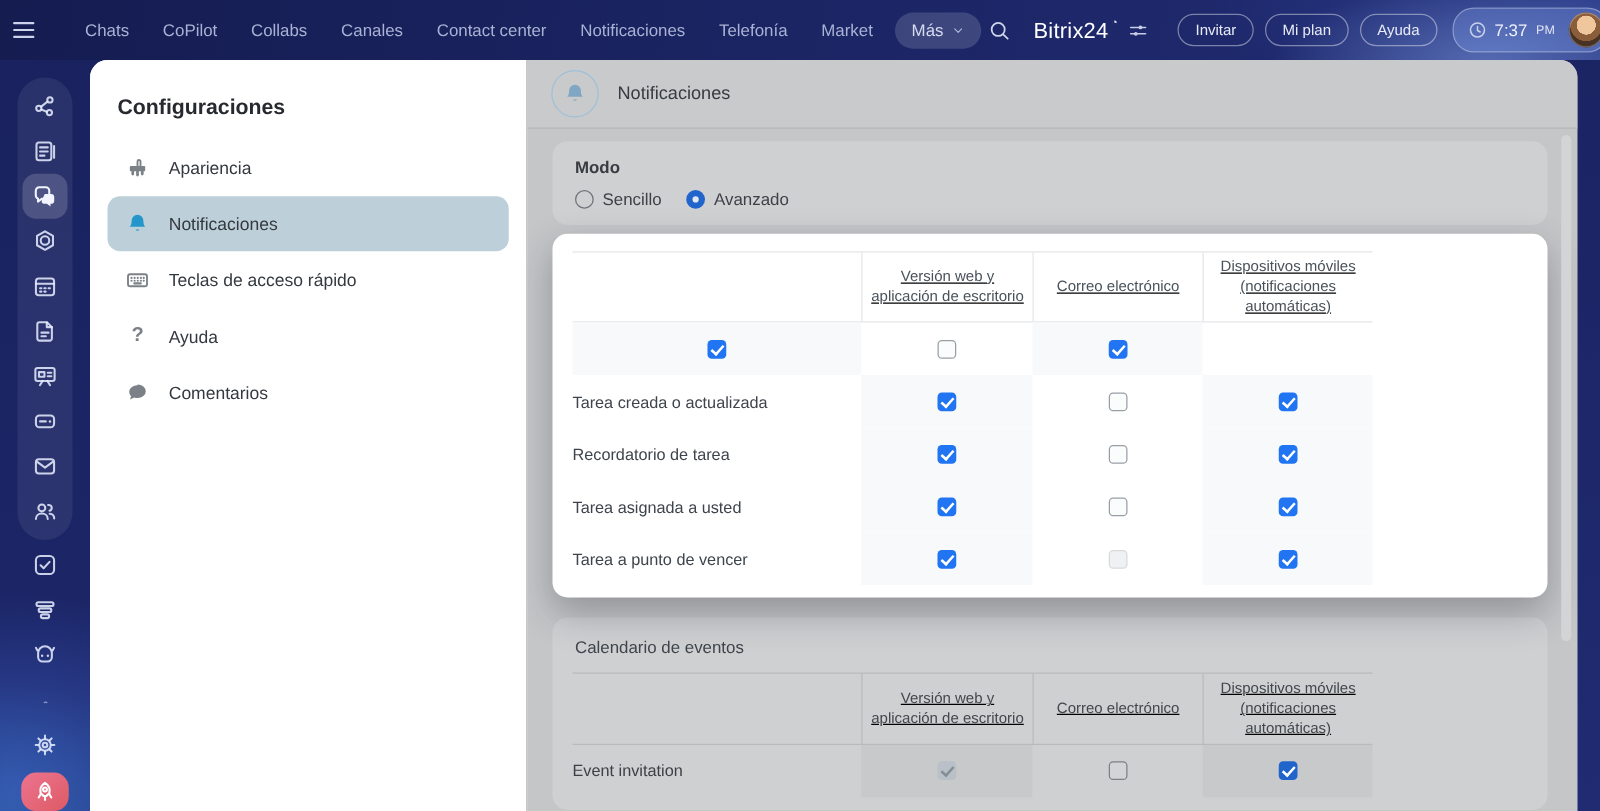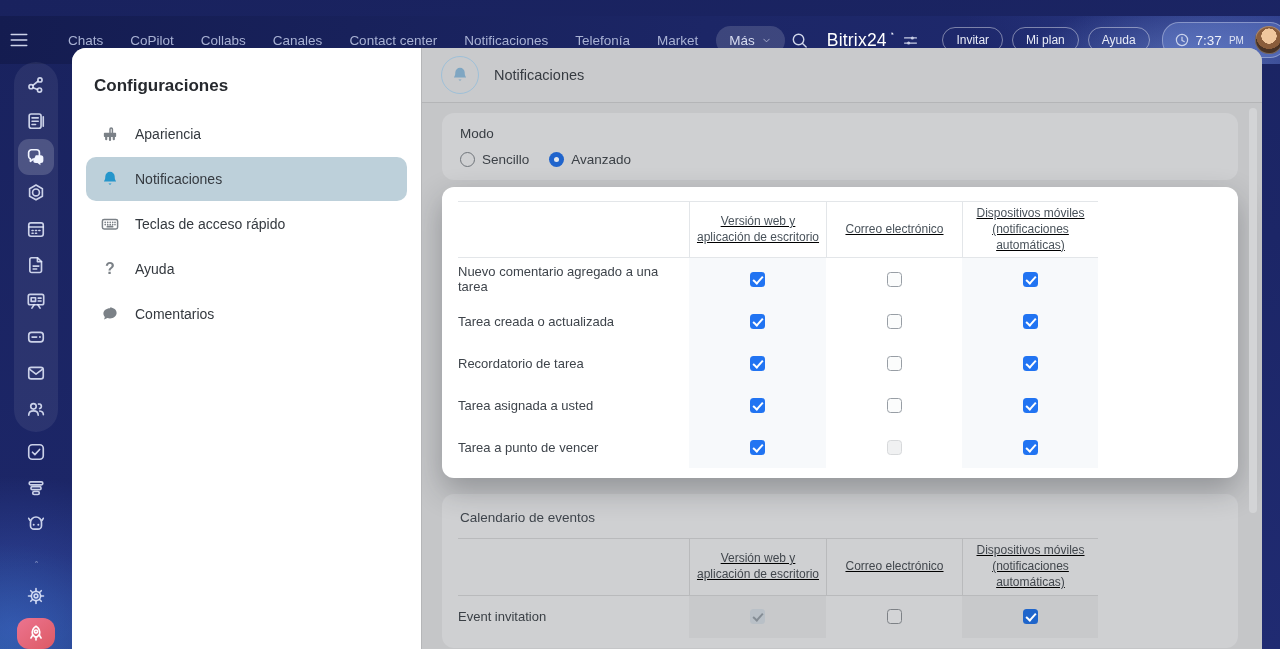--- a/index.html
+++ b/index.html
@@ -5,21 +5,21 @@
   * { margin:0; padding:0; box-sizing:border-box; }
   html,body { width:1280px; height:649px; overflow:hidden;
     font-family:"Liberation Sans", sans-serif; }
   body { background:
       radial-gradient(280px 220px at 15px 630px, rgba(72,112,225,.50), transparent 70%),
       radial-gradient(210px 160px at 0px 655px, rgba(42,175,205,.28), transparent 70%),
       linear-gradient(168deg,#19225e 0%,#1c2667 55%,#202b72 100%);
     position:relative; }
 
   
-  .topbar { position:absolute; top:16px; left:0; width:1280px; height:48px;
+  .topbar { position:absolute; top:0; left:0; width:1280px; height:48px;
     display:flex; align-items:center;
     background:
       radial-gradient(240px 95px at 1190px 52px, rgba(125,155,225,.55), transparent 72%),
       radial-gradient(420px 140px at 1280px 0px, rgba(62,84,170,.45), transparent 75%),
       linear-gradient(100deg,#141c50 0%,#1c2666 55%,#202b72 100%); }
   .hamburger { width:40px; height:34px; margin-left:8px; display:flex; align-items:center;
     justify-content:center; color:#cdd3ea; cursor:pointer; }
   .top-nav { display:flex; align-items:center; gap:27px; margin-left:38px; }
   .nav-item { color:#a9b2d4; font-size:13.5px; cursor:pointer; white-space:nowrap; }
   .more-pill { margin-left:18px; display:flex; align-items:center; gap:6px;
@@ -78,21 +78,21 @@
   .main { flex:1; display:flex; flex-direction:column; position:relative; }
   .main-header { height:55px; border-bottom:1px solid #b4b5b7; background:#c9cacc;
     display:flex; align-items:center; gap:15px; padding-left:19px; flex-shrink:0; }
   .bell-circle { width:38px; height:38px; border-radius:50%; border:1.5px solid #9ec0d8;
     color:#7fa6c2; display:flex; align-items:center; justify-content:center; }
   .main-title { font-size:14.5px; color:#363b41; }
 
   .content { flex:1; overflow:hidden; padding:10px 24px 0 20px; position:relative; }
 
   .mode-card { background:#cfd0d2; border-radius:12px; padding:13px 18px; }
-  .mode-label { font-size:13.5px; color:#383d43; margin-bottom:11px; }
+  .mode-label { font-size:13.5px; color:#383d43; margin-bottom:11px;font-weight:bold; }
   .mode-opts { display:flex; align-items:center; gap:20px; }
   .mode-opt { display:flex; align-items:center; gap:7px; cursor:pointer;
     font-size:13.5px; color:#3c4147; }
   .radio { width:15px; height:15px; border-radius:50%; border:1.5px solid #6f747a;
     background:transparent; flex-shrink:0; }
   .radio.selected { background:#2064cc; border:none; position:relative; }
   .radio.selected:after { content:''; position:absolute; left:5px; top:5px; width:5px;
     height:5px; border-radius:50%; background:#e4e8ee; }
 
   .section-card { border-radius:12px; padding:14px 16px 10px 16px; margin-top:7px;
@@ -378,21 +378,20 @@
           <div class="section-card">
             <div class="ntable">
               <div class="trow thead">
                 <div class="th"></div>
                 <div class="th">Versión web y aplicación de escritorio</div>
                 <div class="th">Correo electrónico</div>
                 <div class="th">Dispositivos móviles (notificaciones automáticas)</div>
               </div>
               <div class="tbody">
                 <div class="trow">
-                  <div class="cell lbl">Nuevo comentario agregado a una tarea</div>
                   <div class="cell cbc tint">
                     <span class="cb checked"></span>
                   </div>
                   <div class="cell cbc">
                     <span class="cb unchecked"></span>
                   </div>
                   <div class="cell cbc tint">
                     <span class="cb checked"></span>
                   </div>
                 </div>

